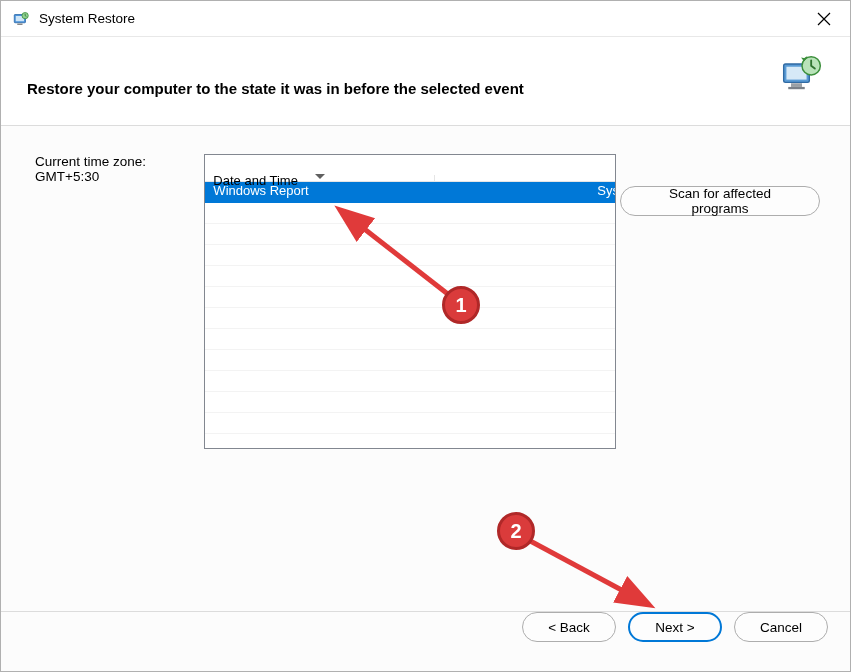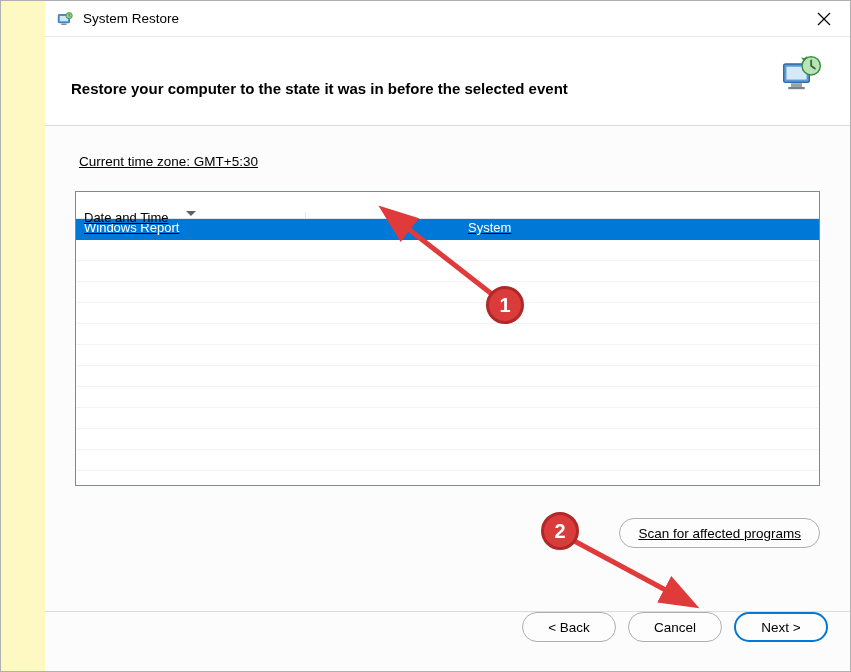--- a/index.html
+++ b/index.html
@@ -10,26 +10,25 @@
     }
     body {
       background: #f0f0f0;
       width: 851px;
       height: 672px;
       overflow: hidden;
     }
     .window {
       width: 851px;
       height: 672px;
-      background: #fef9c3;
+      background: #c2410c;
       border: 1px solid #b0b0b0;
       display: flex;
       flex-direction: column;
       position: relative;
-      padding-left: 44px;
     }
     .titlebar {
       height: 36px;
       background: #ffffff;
       display: flex;
       align-items: center;
       padding: 0 4px 0 10px;
       border-bottom: 1px solid #e8e8e8;
     }
     .titlebar-icon {
@@ -71,23 +70,22 @@
       width: 44px;
       height: 44px;
       margin-left: 8px;
       margin-top: -6px;
     }
     .content {
       flex: 1;
       padding: 28px 26px 18px 26px;
       background: #fcfcfc;
       display: flex;
-      flex-direction: column;
+      flex-direction: row;
       position: relative;
-      text-decoration: underline;
     }
     .tz-label {
       font-size: 13.5px;
       color: #000;
       margin-bottom: 22px;
       margin-left: 8px;
     }
     .grid-wrap {
       border: 1px solid #828790;
       background: #fff;
@@ -292,17 +290,17 @@
         </defs>
         <line x1="30" y1="30" x2="138" y2="88" stroke="#e03a3a" stroke-width="5" marker-end="url(#ah2)"></line>
       </svg>
       <div class="badge" style="left:6px; top:6px;">2</div>
     </div>
 
   </div>
 
   <div class="footer">
     <button class="btn">&lt; Back</button>
+    <button class="btn primary">Next &gt;</button>
     <button class="btn">Cancel</button>
-    <button class="btn primary">Next &gt;</button>
   </div>
 
 </div>
 
 </body></html>

